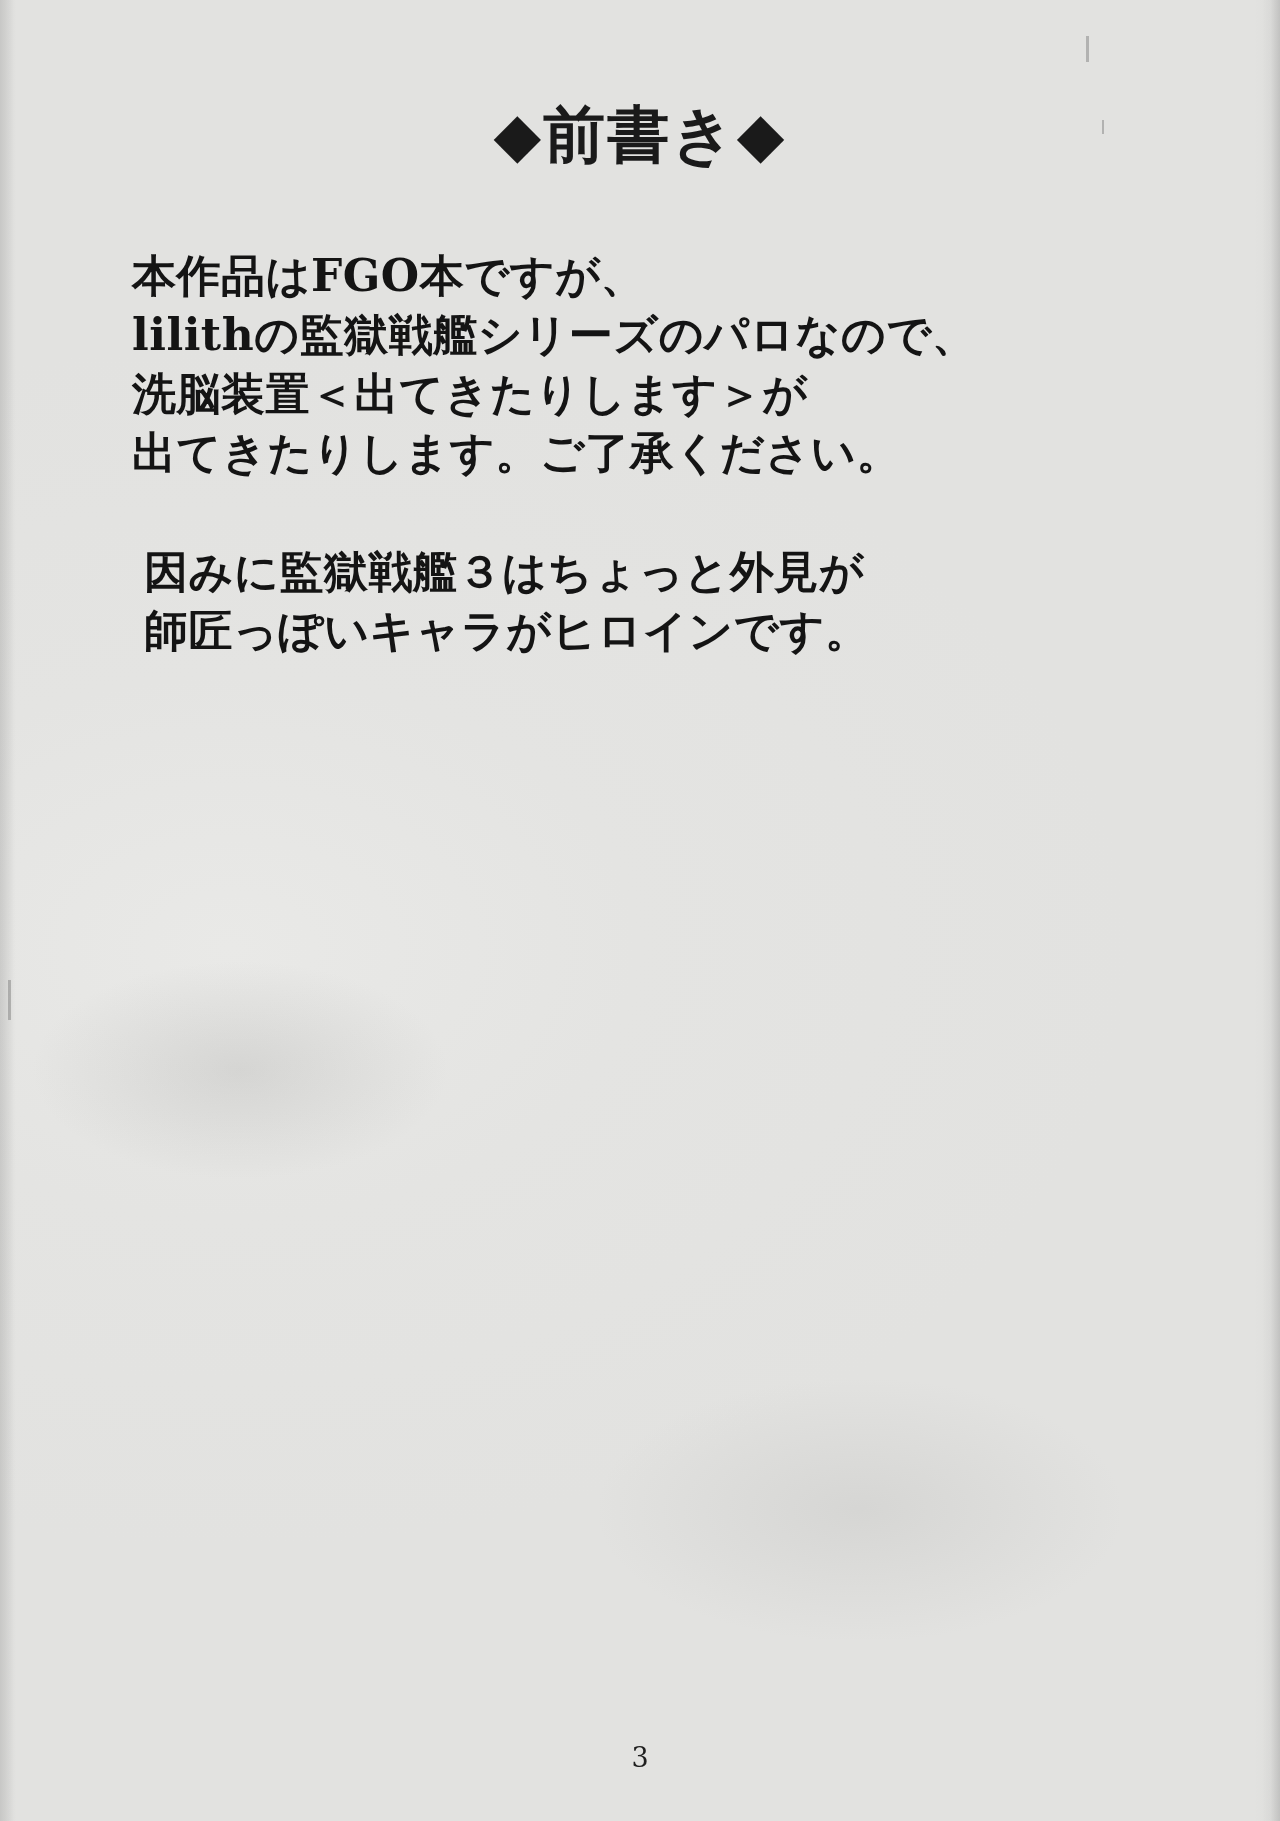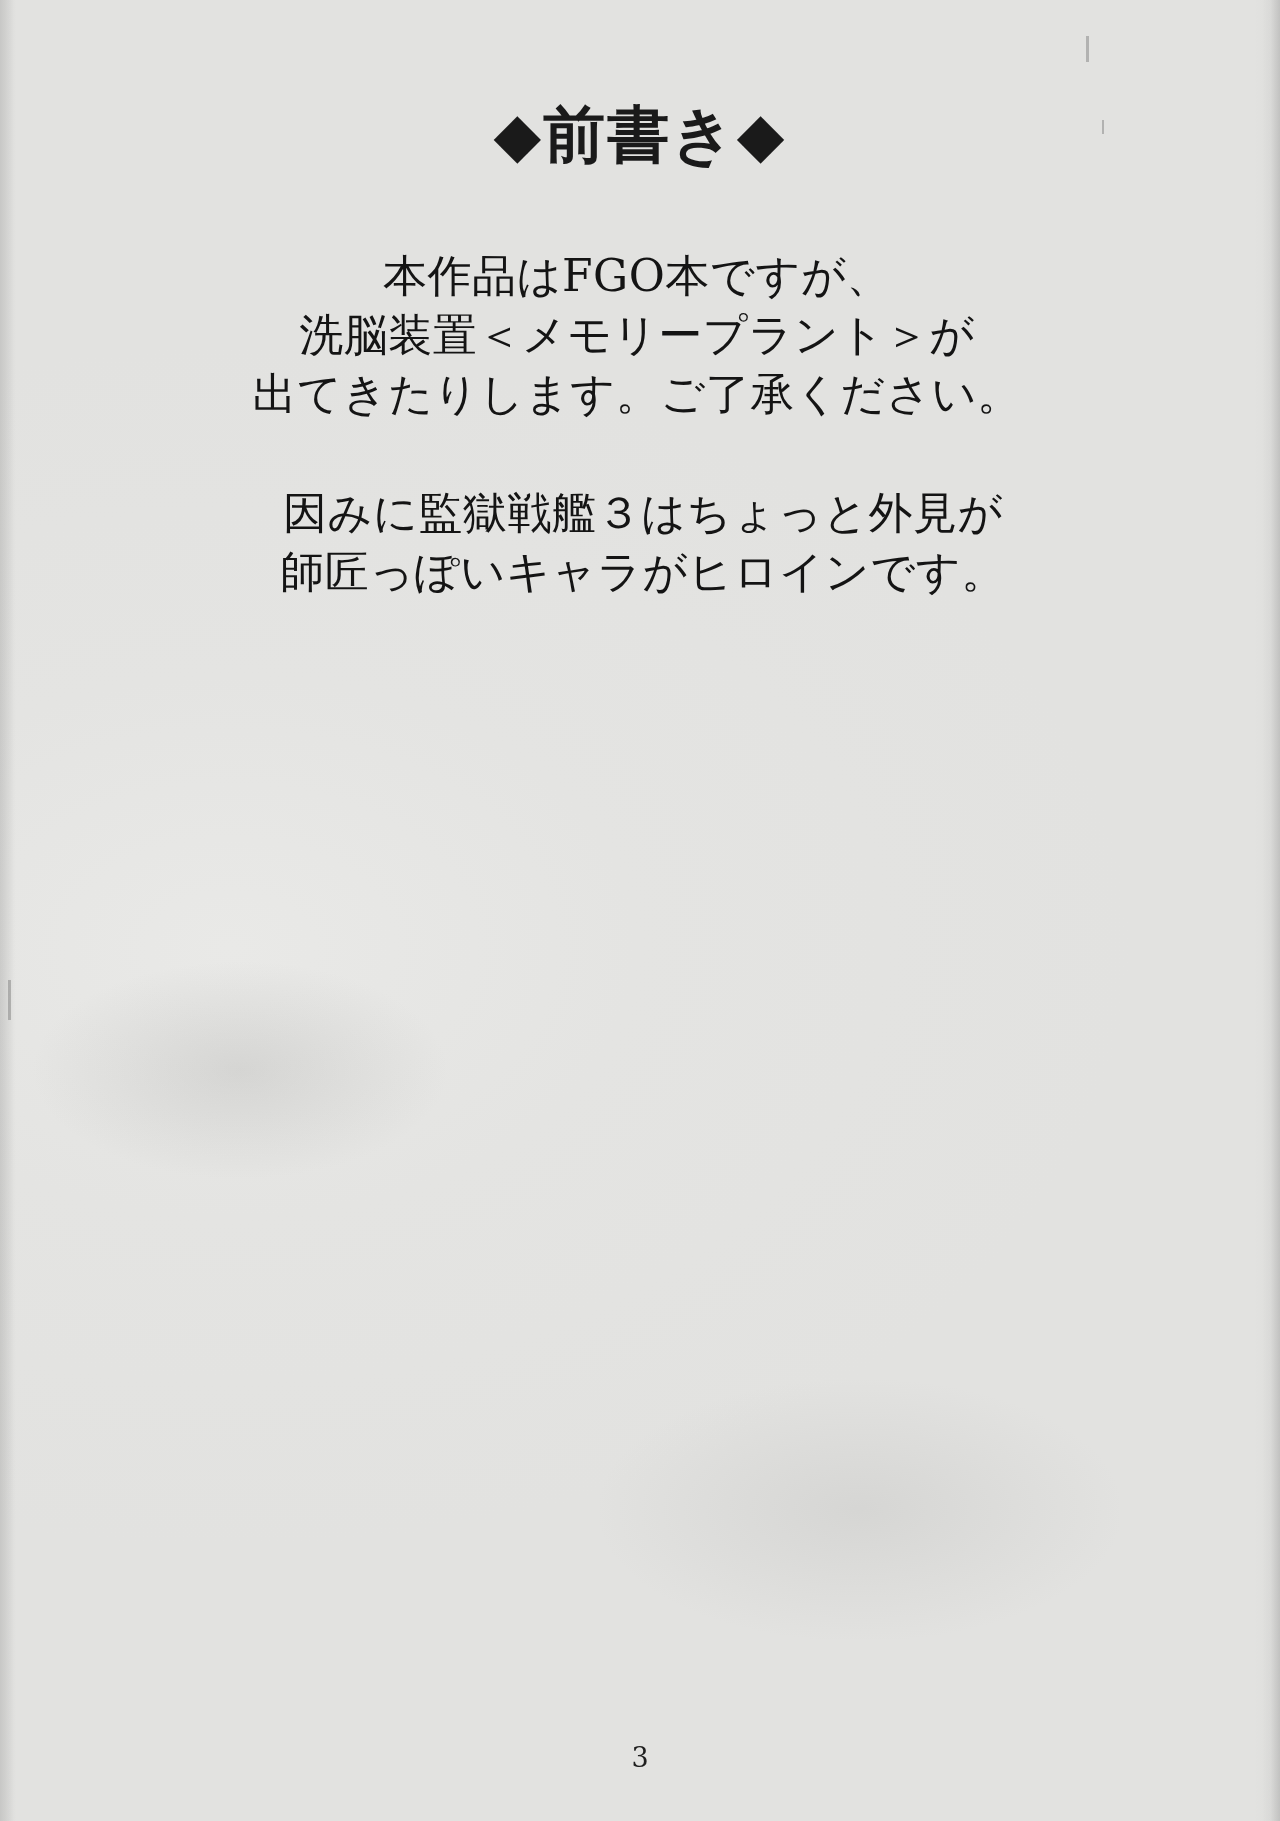--- a/index.html
+++ b/index.html
@@ -95,23 +95,22 @@
 
   .body-block {
     position: absolute;
     left: 132px;
     top: 246px;
     width: 1010px;
     color: #141414;
     font-family: "DejaVu Serif", serif;
     font-size: 44px;
     line-height: 59px;
-    font-weight: normal;
+    font-weight: bold;
     letter-spacing: 0.5px;
-    text-align: center;
   }
 
   .para {
     margin: 0;
   }
   .para + .para {
     margin-top: 60px;
     margin-left: 12px;
   }
   .line {
@@ -142,21 +141,22 @@
   <div class="speck" style="left:1086px; top:36px; width:3px; height:26px;"></div>
   <div class="speck" style="left:1102px; top:120px; width:2px; height:14px;"></div>
   <div class="speck" style="left:8px; top:980px; width:3px; height:40px;"></div>
 
   <h1 class="heading">◆前書き◆</h1>
 
   <div class="body-block">
 
     <p class="para">
       <span class="line">本作品はFGO本ですが、</span>
-      <span class="line">洗脳装置＜メモリープラント＞が</span>
+      <span class="line">lilithの監獄戦艦シリーズのパロなので、</span>
+      <span class="line">洗脳装置＜出てきたりします＞が</span>
       <span class="line">出てきたりします。ご了承ください。</span>
     </p>
 
     <p class="para">
       <span class="line">因みに監獄戦艦３はちょっと外見が</span>
       <span class="line">師匠っぽいキャラがヒロインです。</span>
     </p>
 
   </div>
 

